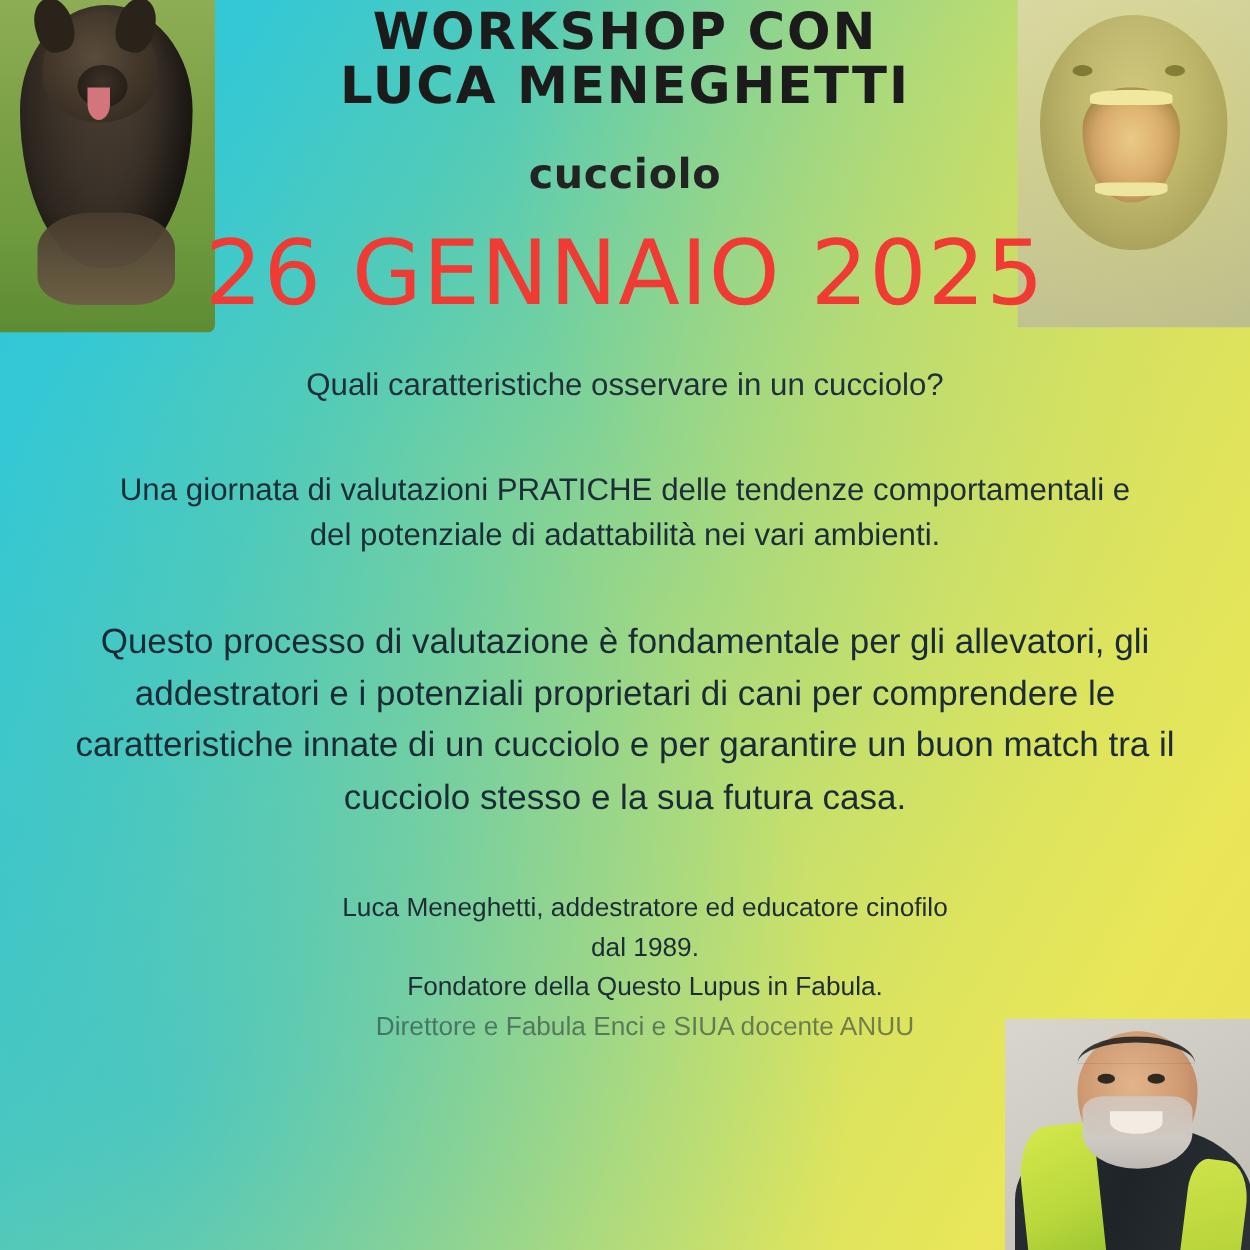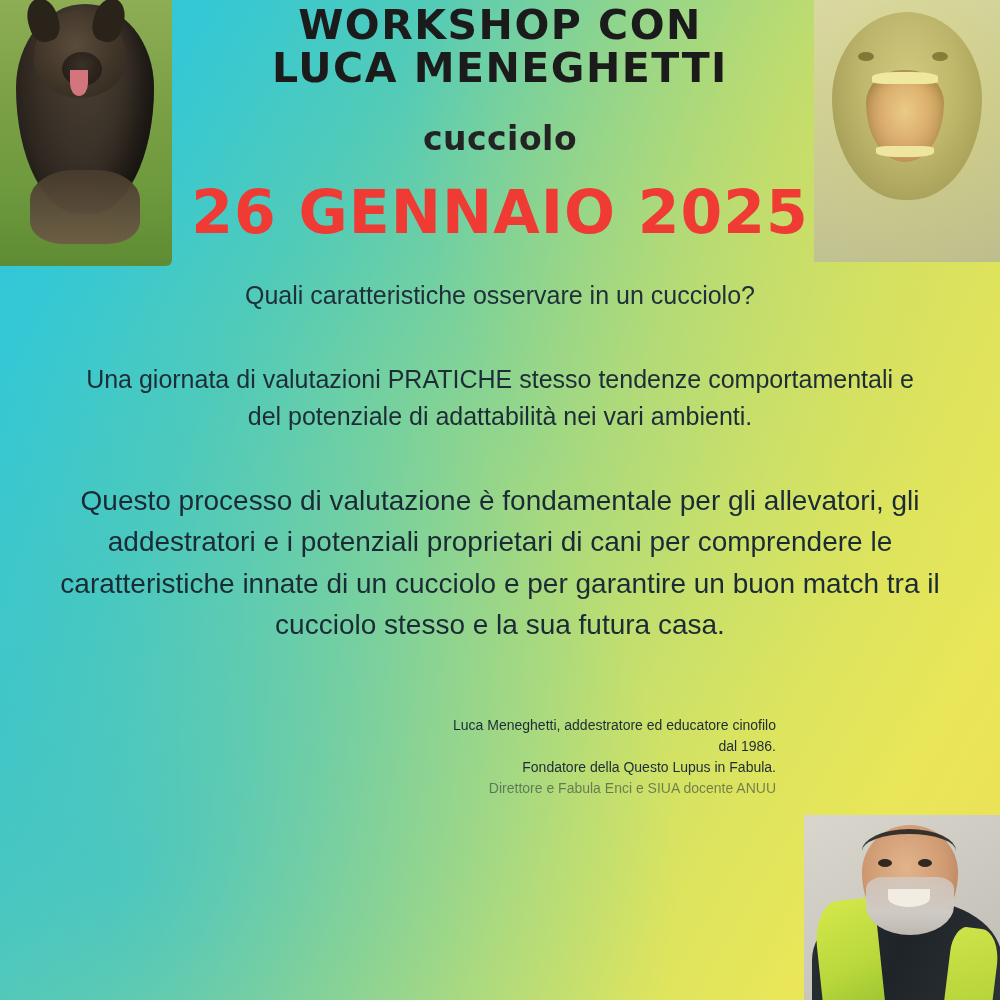--- a/index.html
+++ b/index.html
@@ -241,22 +241,22 @@
     font-size: 33px;
     line-height: 1.25;
     letter-spacing: .5px;
     color: #232323;
   }
   .subtitle .line2 { display: block; }
 
   .date {
     margin-top: 22px;
     font-family: "DejaVu Sans", sans-serif;
-    font-weight: 700;
-    font-size: 60px;
+    font-weight: 400;
+    font-size: 72px;
     letter-spacing: 1px;
     color: #ef3b33;
     line-height: 1.05;
   }
 
   .q {
     font-size: 25px;
     color: #20303a;
     line-height: 1.4;
   }
@@ -273,25 +273,25 @@
 
   .para-wide {
     font-size: 28px;
     color: #1b2b35;
     line-height: 1.48;
     padding: 0 22px;
     margin-top: 46px;
   }
 
   .bio {
-    margin-top: 69px;
-    text-align: right;
+    margin-top: 53px;
+    text-align: center;
     padding-left: 232px;
     padding-right: 200px;
-    font-size: 14px;
+    font-size: 21px;
     line-height: 1.5;
     color: #1e2c35;
   }
   .bio div { white-space: nowrap; }
   .bio .clipped { opacity: .55; }
 </style>
 </head>
 <body>
 
 <div class="poster">
@@ -338,25 +338,25 @@
     </h1>
 
     <h2 class="subtitle">
       <span class="line2">cucciolo</span>
     </h2>
 
     <div class="date">26 GENNAIO 2025</div>
 
     <p class="q q1">Quali caratteristiche osservare in un cucciolo?</p>
 
-    <p class="para p1">Una giornata di valutazioni PRATICHE stesso tendenze comportamentali e del potenziale di adattabilità nei vari ambienti.</p>
+    <p class="para p1">Una giornata di valutazioni PRATICHE delle tendenze comportamentali e del potenziale di adattabilità nei vari ambienti.</p>
 
     <p class="para-wide">Questo processo di valutazione è fondamentale per gli allevatori, gli addestratori e i potenziali proprietari di cani per comprendere le caratteristiche innate di un cucciolo e per garantire un buon match tra il cucciolo stesso e la sua futura casa.</p>
 
     <div class="bio">
       <div>Luca Meneghetti, addestratore ed educatore cinofilo</div>
-      <div>dal 1986.</div>
+      <div>dal 1989.</div>
       <div>Fondatore della Questo Lupus in Fabula.</div>
       <div class="clipped">Direttore e Fabula Enci e SIUA docente ANUU</div>
     </div>
 
   </div>
 </div>
 
 </body></html>

